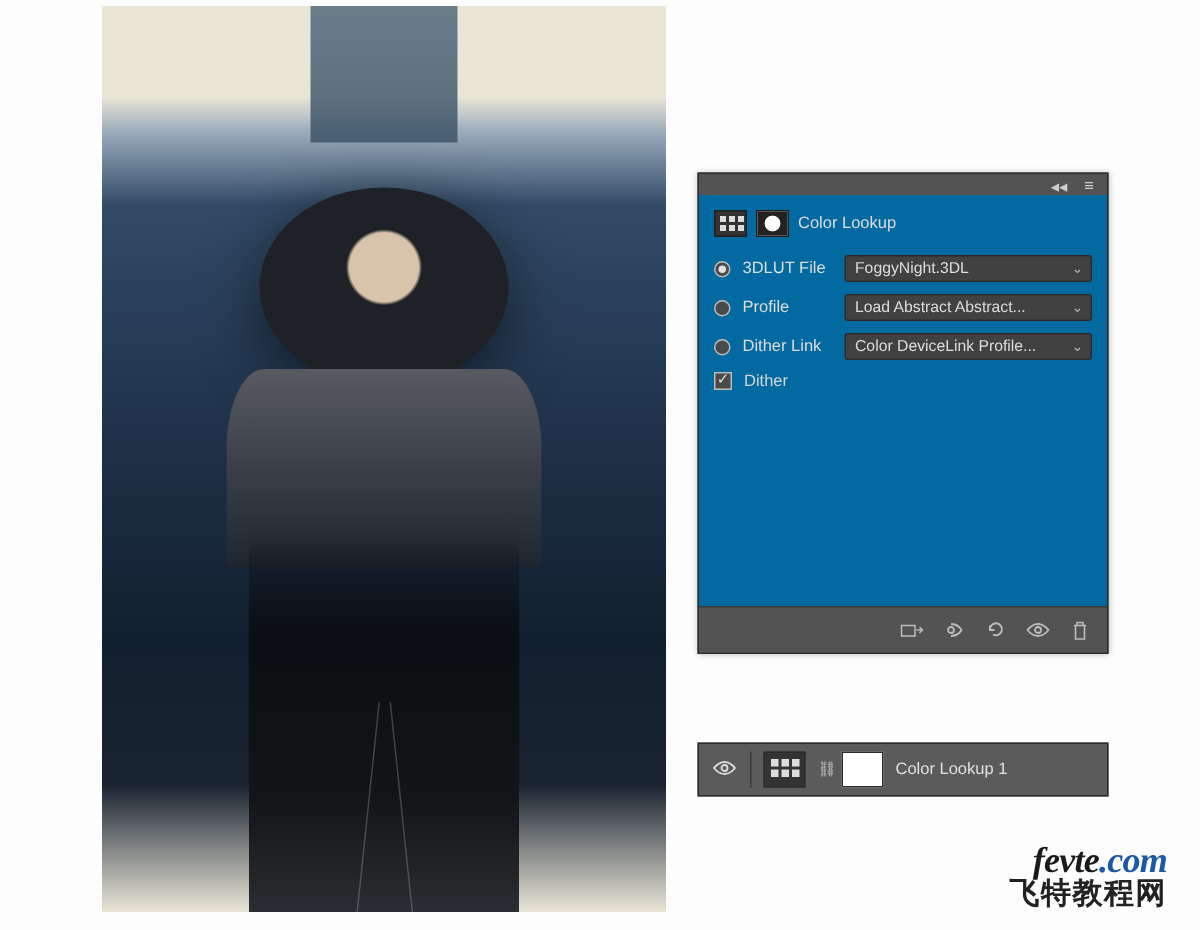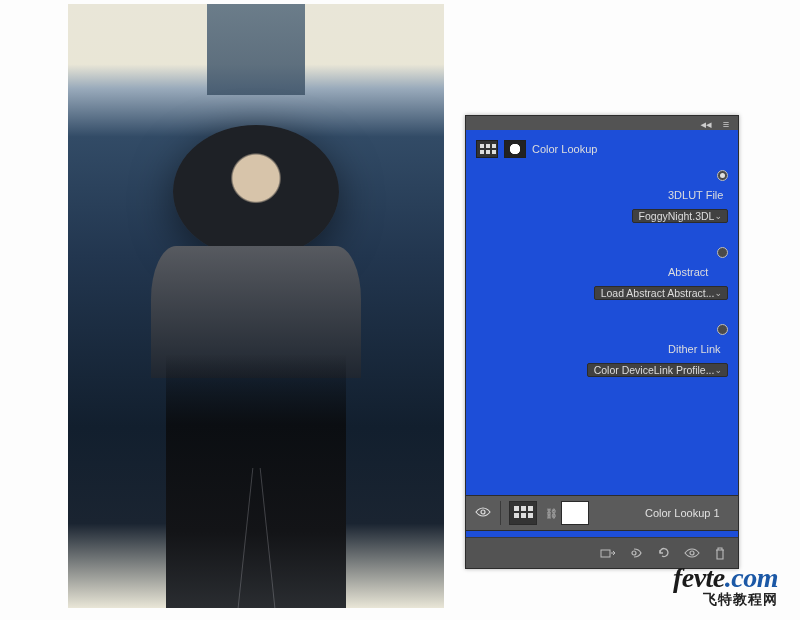--- a/index.html
+++ b/index.html
@@ -71,21 +71,21 @@
     display:flex; justify-content:flex-end; gap:8px;
     padding: 2px 6px 0 6px;
     background:#535353;
   }
   .mini-icon { width:12px; height:12px; display:flex; align-items:center; justify-content:center; color:#ccc; font-size:11px; cursor:pointer;}
   .panel-title {
     padding: 6px 10px 6px 10px;
     font-weight: 600; color:#eee;
     border-bottom: 1px solid #3a3a3a;
   }
-  .panel-body { padding: 10px 10px 6px 10px; background:#1d4ed8;}
+  .panel-body { padding: 10px 10px 6px 10px; background:#0369a1;}
   .adj-row { display:flex; align-items:center; gap:6px; margin-bottom:12px;}
   .adj-icon {
     width:22px; height:18px; border:1px solid #1f1f1f;
     background:
       linear-gradient(#ddd,#ddd) 3px 3px/4px 4px no-repeat,
       linear-gradient(#ddd,#ddd) 9px 3px/4px 4px no-repeat,
       linear-gradient(#ddd,#ddd) 15px 3px/4px 4px no-repeat,
       linear-gradient(#ddd,#ddd) 3px 9px/4px 4px no-repeat,
       linear-gradient(#ddd,#ddd) 9px 9px/4px 4px no-repeat,
       linear-gradient(#ddd,#ddd) 15px 9px/4px 4px no-repeat,
@@ -96,32 +96,32 @@
     position:relative;
   }
   .mask-thumb::after{
     content:""; position:absolute; inset:0;
     background: radial-gradient(circle at 50% 50%, transparent 0 5px, #222 5.5px 100%);
     opacity:0;
   }
   .mask-outline::after{ opacity:1; }
   .adj-label { color:#ddd; }
 
-  .opt-row { display:flex; align-items:flex-end; gap:8px; margin-bottom:24px;flex-direction:column;}
+  .opt-row { display:flex; align-items:center; gap:8px; margin-bottom:8px;}
   .radio {
     width:11px; height:11px; border-radius:50%;
     border:1px solid #bdbdbd; background:#4a4a4a; flex-shrink:0;
     display:flex; align-items:center; justify-content:center;
   }
   .radio.selected::after{
     content:""; width:5px; height:5px; border-radius:50%; background:#e0e0e0;
   }
   .opt-label { width:60px; color:#ddd;}
   .dropdown {
-    flex:1; height:34px; background:#414141;
+    flex:1; height:18px; background:#414141;
     border:1px solid #2b2b2b; border-radius:2px;
     display:flex; align-items:center; justify-content:space-between;
     padding:0 5px 0 6px; color:#ddd; font-size:10.5px;
     cursor:pointer;
   }
   .dropdown .chev { font-size:9px; color:#bbb;}
   .checkbox {
     width:12px; height:12px; border:1px solid #bbb; background:#4a4a4a;
     display:flex; align-items:center; justify-content:center; color:#e0e0e0;
     font-size:10px; line-height:1;
@@ -153,34 +153,34 @@
       linear-gradient(#ddd,#ddd) 4px 4px/5px 5px no-repeat,
       linear-gradient(#ddd,#ddd) 11px 4px/5px 5px no-repeat,
       linear-gradient(#ddd,#ddd) 18px 4px/5px 5px no-repeat,
       linear-gradient(#ddd,#ddd) 4px 11px/5px 5px no-repeat,
       linear-gradient(#ddd,#ddd) 11px 11px/5px 5px no-repeat,
       linear-gradient(#ddd,#ddd) 18px 11px/5px 5px no-repeat,
       #333;
   }
   .thumb.mask { background:#fff;}
   .link-icon { width:8px; color:#ccc; font-size:10px; text-align:center;}
-  .layer-name { color:#e0e0e0;margin-left:48px; }
+  .layer-name { color:#e0e0e0; }
 
   
   .watermark {
     position:absolute; right:22px; bottom:14px;
     text-align:right; line-height:1;
   }
   .watermark .big {
     font-family: Georgia, "Times New Roman", serif;
-    font-size:28px; font-style:italic; font-weight:700;
+    font-size:24px; font-style:italic; font-weight:700;
     color:#1a1a1a; letter-spacing:-0.5px;
   }
   .watermark .big .dotcom{ color:#1b58a6; font-style:italic;}
-  .watermark .sub { font-size:14px; color:#222; font-weight:700; letter-spacing:1px;}
+  .watermark .sub { font-size:20px; color:#222; font-weight:700; letter-spacing:1px;}
 </style>
 </head>
 <body>
 
 <div class="canvas">
   <div class="canvas-img">
     <div class="canvas-band"></div>
     <div class="canvas-head"></div>
     <div class="canvas-body"></div>
     <div class="canvas-road"></div>
@@ -203,36 +203,40 @@
       <span class="radio selected"></span>
       <span class="opt-label">3DLUT File</span>
       <div class="dropdown">
         <span>FoggyNight.3DL</span>
         <span class="chev">⌄</span>
       </div>
     </div>
 
     <div class="opt-row">
       <span class="radio"></span>
-      <span class="opt-label">Abstract</span>
+      <span class="opt-label">Profile</span>
       <div class="dropdown">
         <span>Load Abstract Abstract...</span>
         <span class="chev">⌄</span>
       </div>
     </div>
 
     <div class="opt-row">
       <span class="radio"></span>
       <span class="opt-label">Dither Link</span>
       <div class="dropdown">
         <span>Color DeviceLink Profile...</span>
         <span class="chev">⌄</span>
       </div>
     </div>
 
+    <div class="opt-row">
+      <span class="checkbox checked"></span>
+      <span>Dither</span>
+    </div>
 
     <div style="height:130px"></div>
   </div>
   <div class="panel-footer">
     <span class="foot-icon">
       <svg width="16" height="12" viewBox="0 0 16 12">
           <rect x="1" y="3" width="9" height="7" stroke-width="1"></rect>
           <path d="M11 6 L15 6 M13 4 L15 6 L13 8" stroke-width="1"></path>
         </svg>
     </span>

